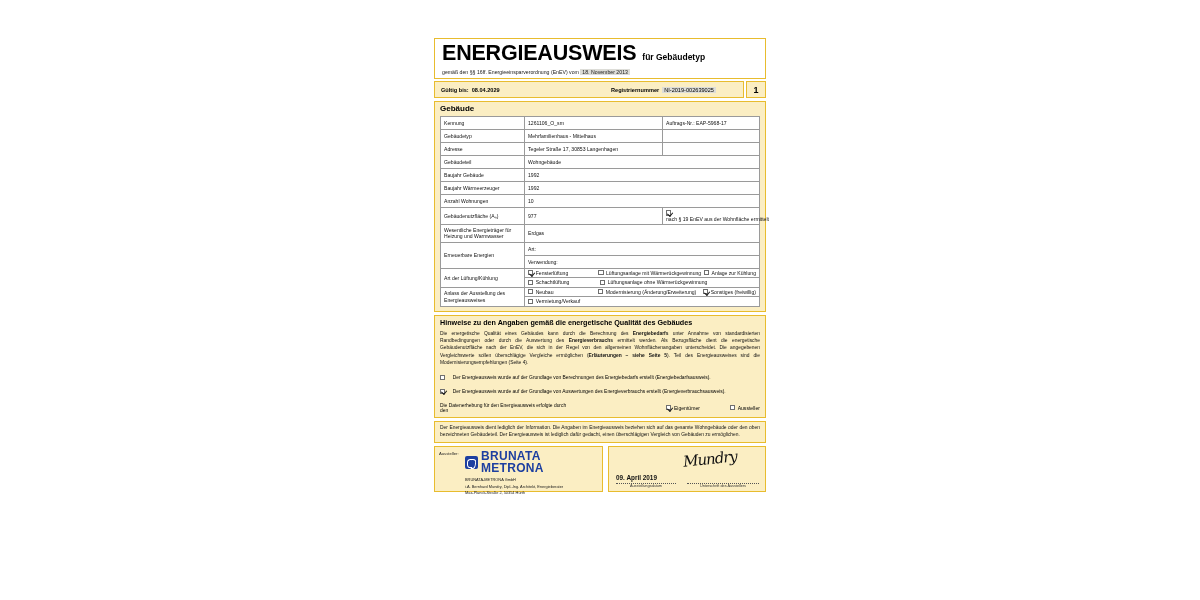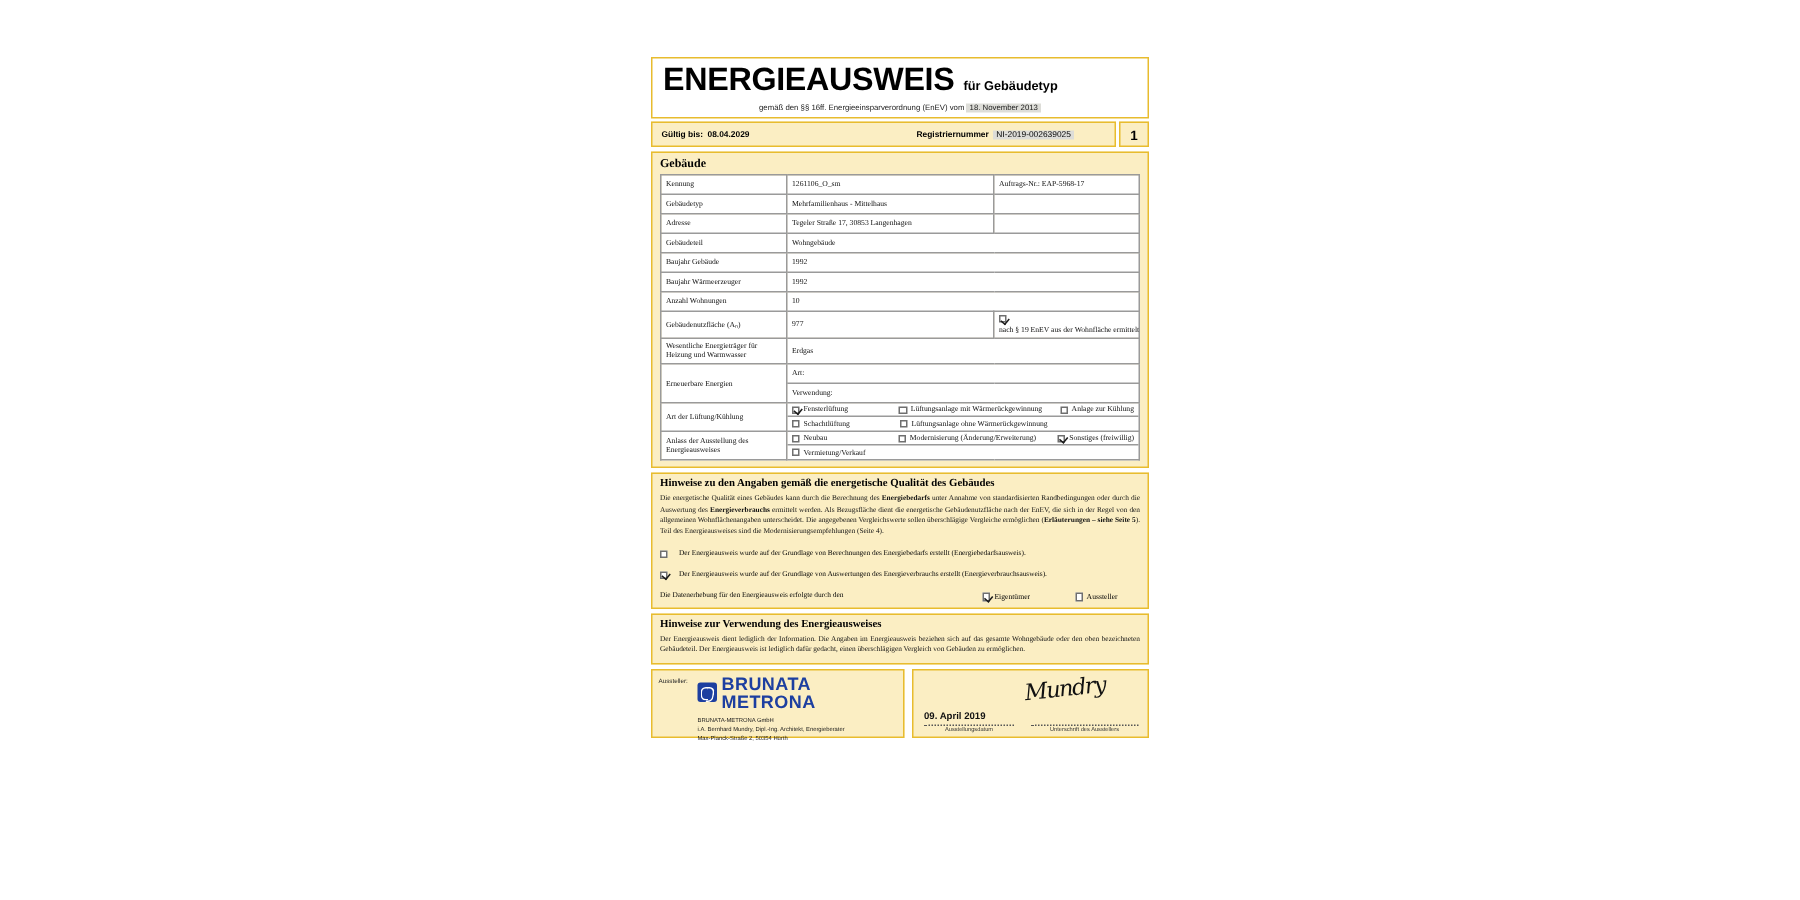--- a/index.html
+++ b/index.html
@@ -26,21 +26,20 @@
     border: 1.6px solid #e8bc2e;
     background: #ffffff;
     box-sizing: border-box;
   }
 
   
   #hdr-title-box {
     height: 41px;
     padding: 4px 7px 0 7px;
     position: relative;
-    text-align: center;
   }
   #title-row {
     display: flex;
     align-items: baseline;
     gap: 6px;
   }
   #main-title {
     font-size: 21.5px;
     font-weight: bold;
     letter-spacing: -0.2px;
@@ -108,21 +107,20 @@
     font-weight: bold;
   }
 
   
   .sec {
     margin-top: 3px;
     background: #fbeec3;
     border: 1.6px solid #e8bc2e;
     box-sizing: border-box;
     padding: 2px 5px 4px 5px;
-    font-family: Liberation Serif, serif;
   }
   .sec-title {
     font-size: 8px;
     font-weight: bold;
     color: #000;
     margin-bottom: 3px;
   }
   .sec-title.small { font-size: 7.2px; }
 
   
@@ -476,21 +474,20 @@
           <span class="cklabel">Eigentümer</span>
       </span>
       <span class="opt o2">
         <span class="chk"></span>
           <span class="cklabel">Aussteller</span>
       </span>
     </div>
   </div>
 
   <div class="sec">
-    <div class="sec-title small">Hinweise zur Verwendung des Energieausweises</div>
     <div class="para">Der Energieausweis dient lediglich der Information. Die Angaben im Energieausweis beziehen sich auf das gesamte Wohngebäude oder den oben bezeichneten Gebäudeteil. Der Energieausweis ist lediglich dafür gedacht, einen überschlägigen Vergleich von Gebäuden zu ermöglichen.</div>
   </div>
 
   <div id="footer">
     <div id="issuer">
       <div id="issuer-label">Aussteller:</div>
       <div id="logo-wrap">
         <div id="logo-top">
           <div id="logo-mark"></div>
           <div id="logo-words">

